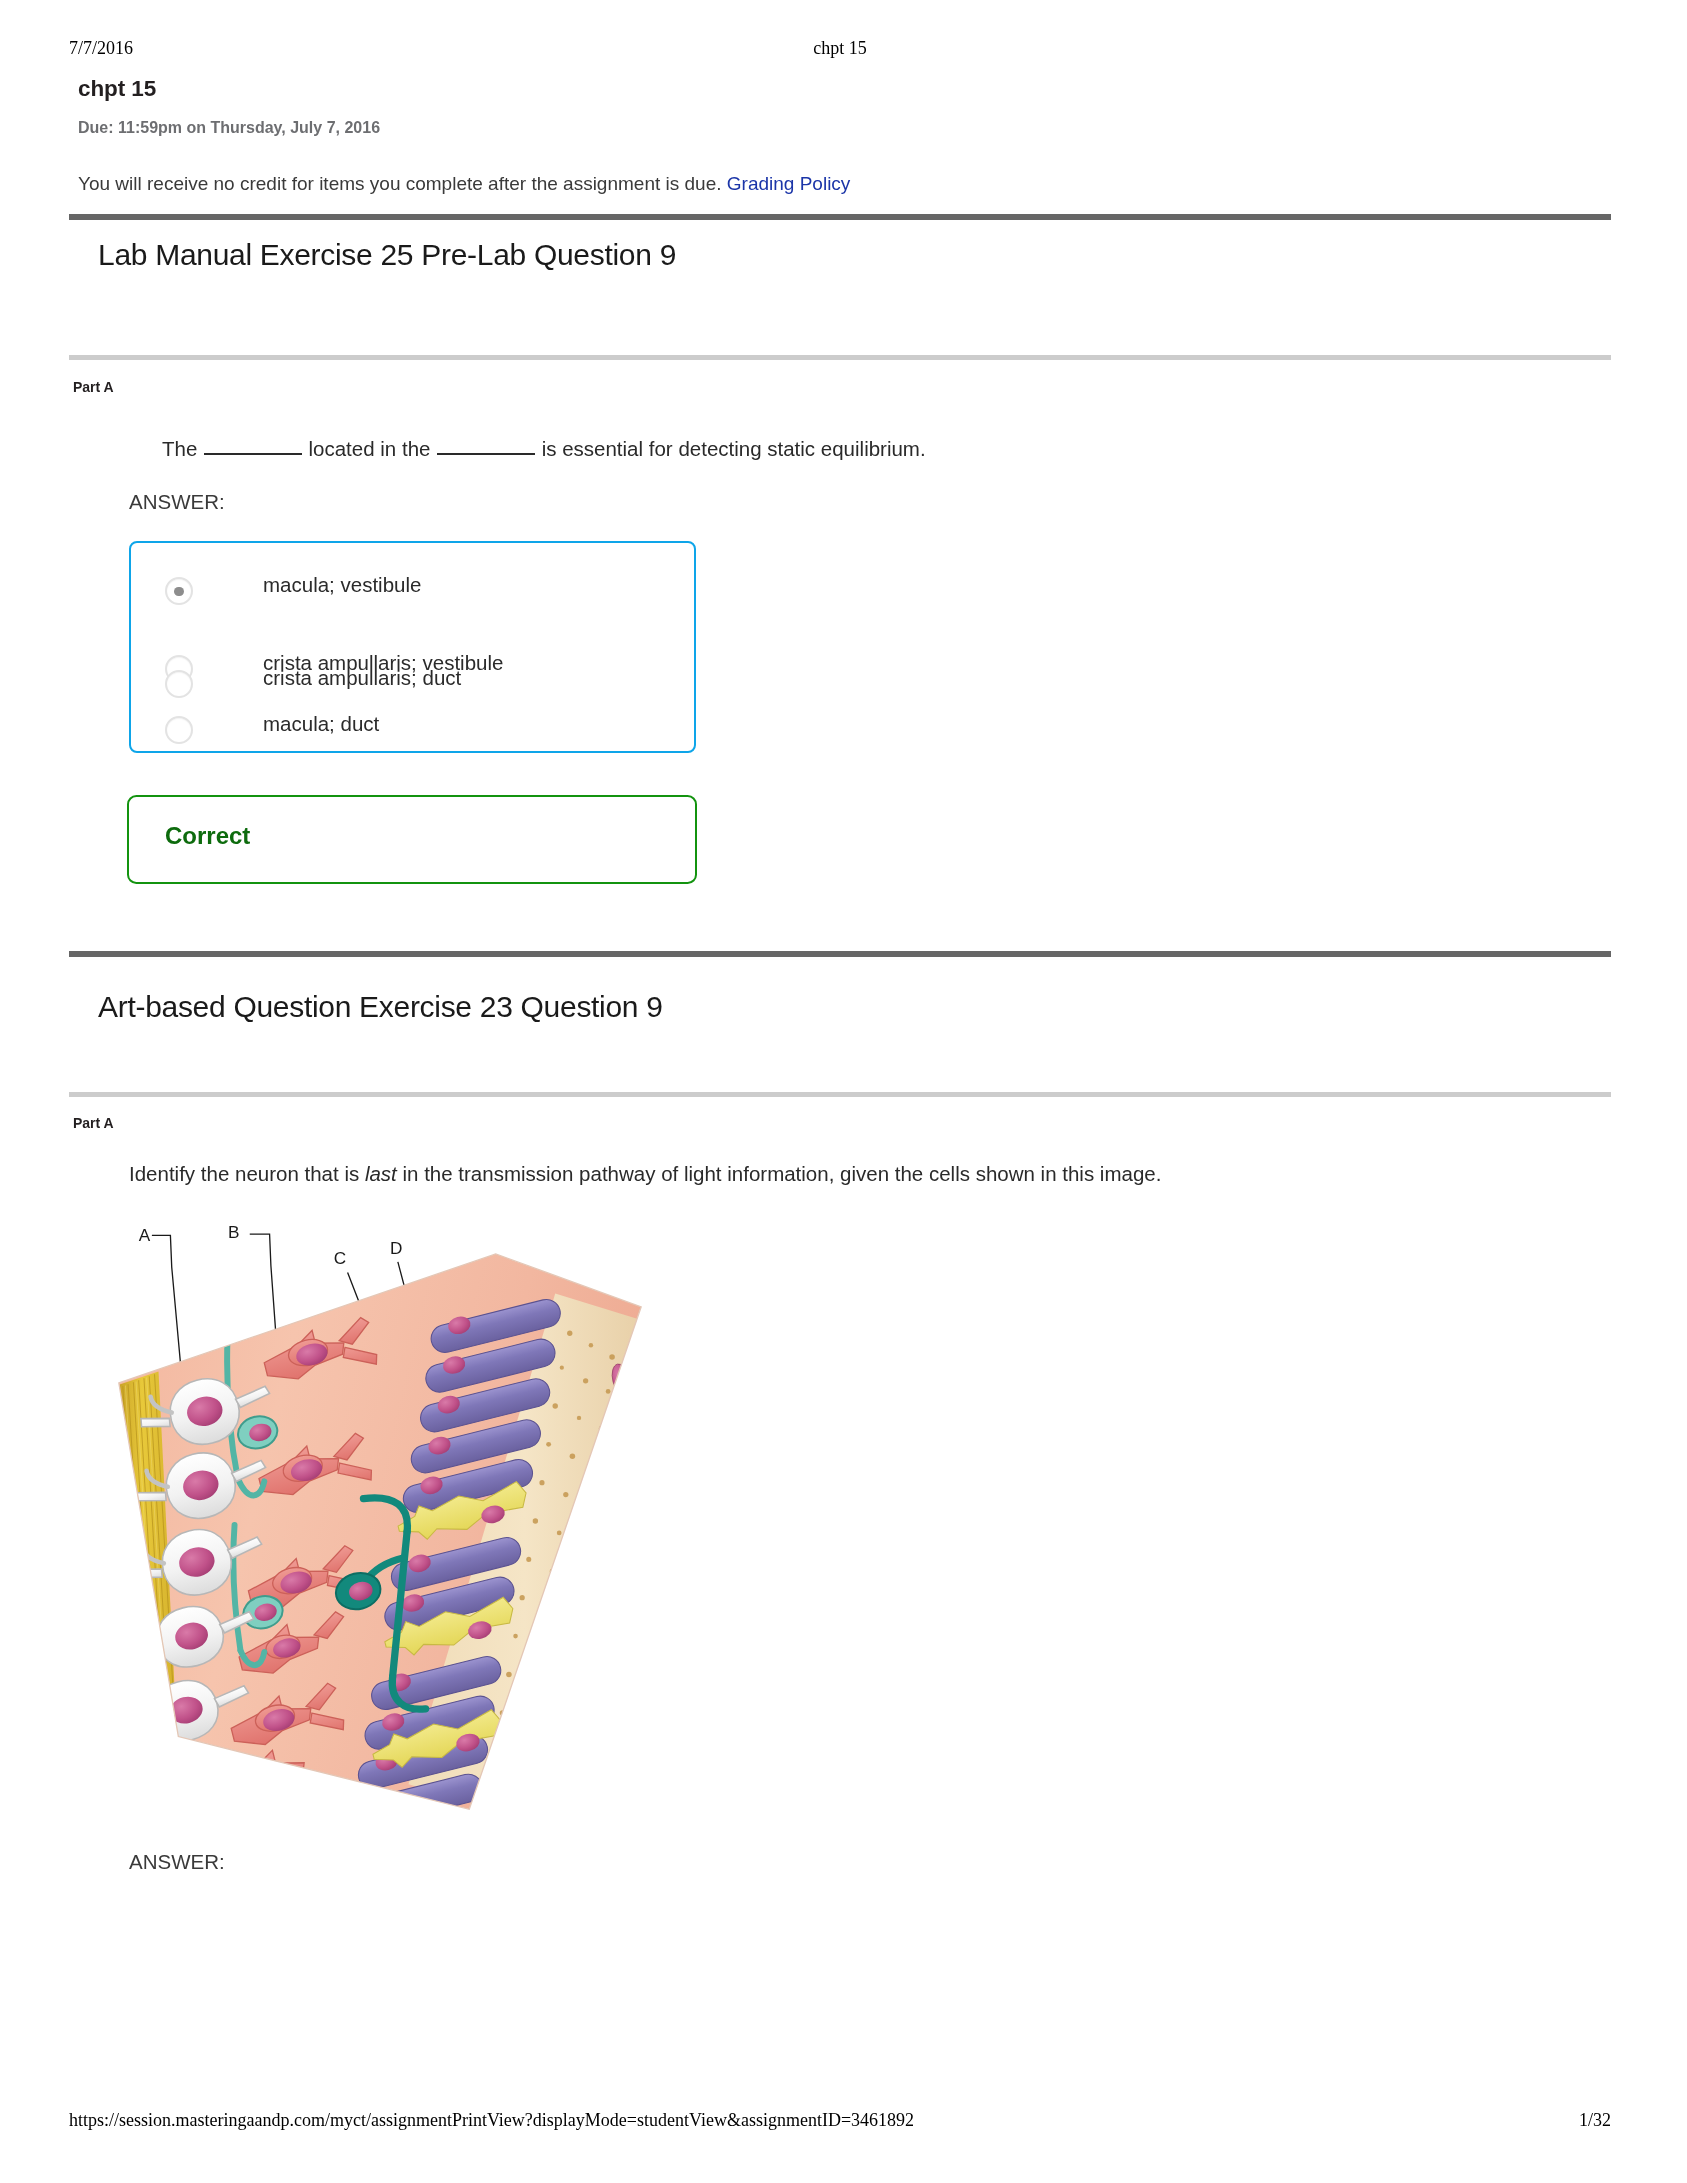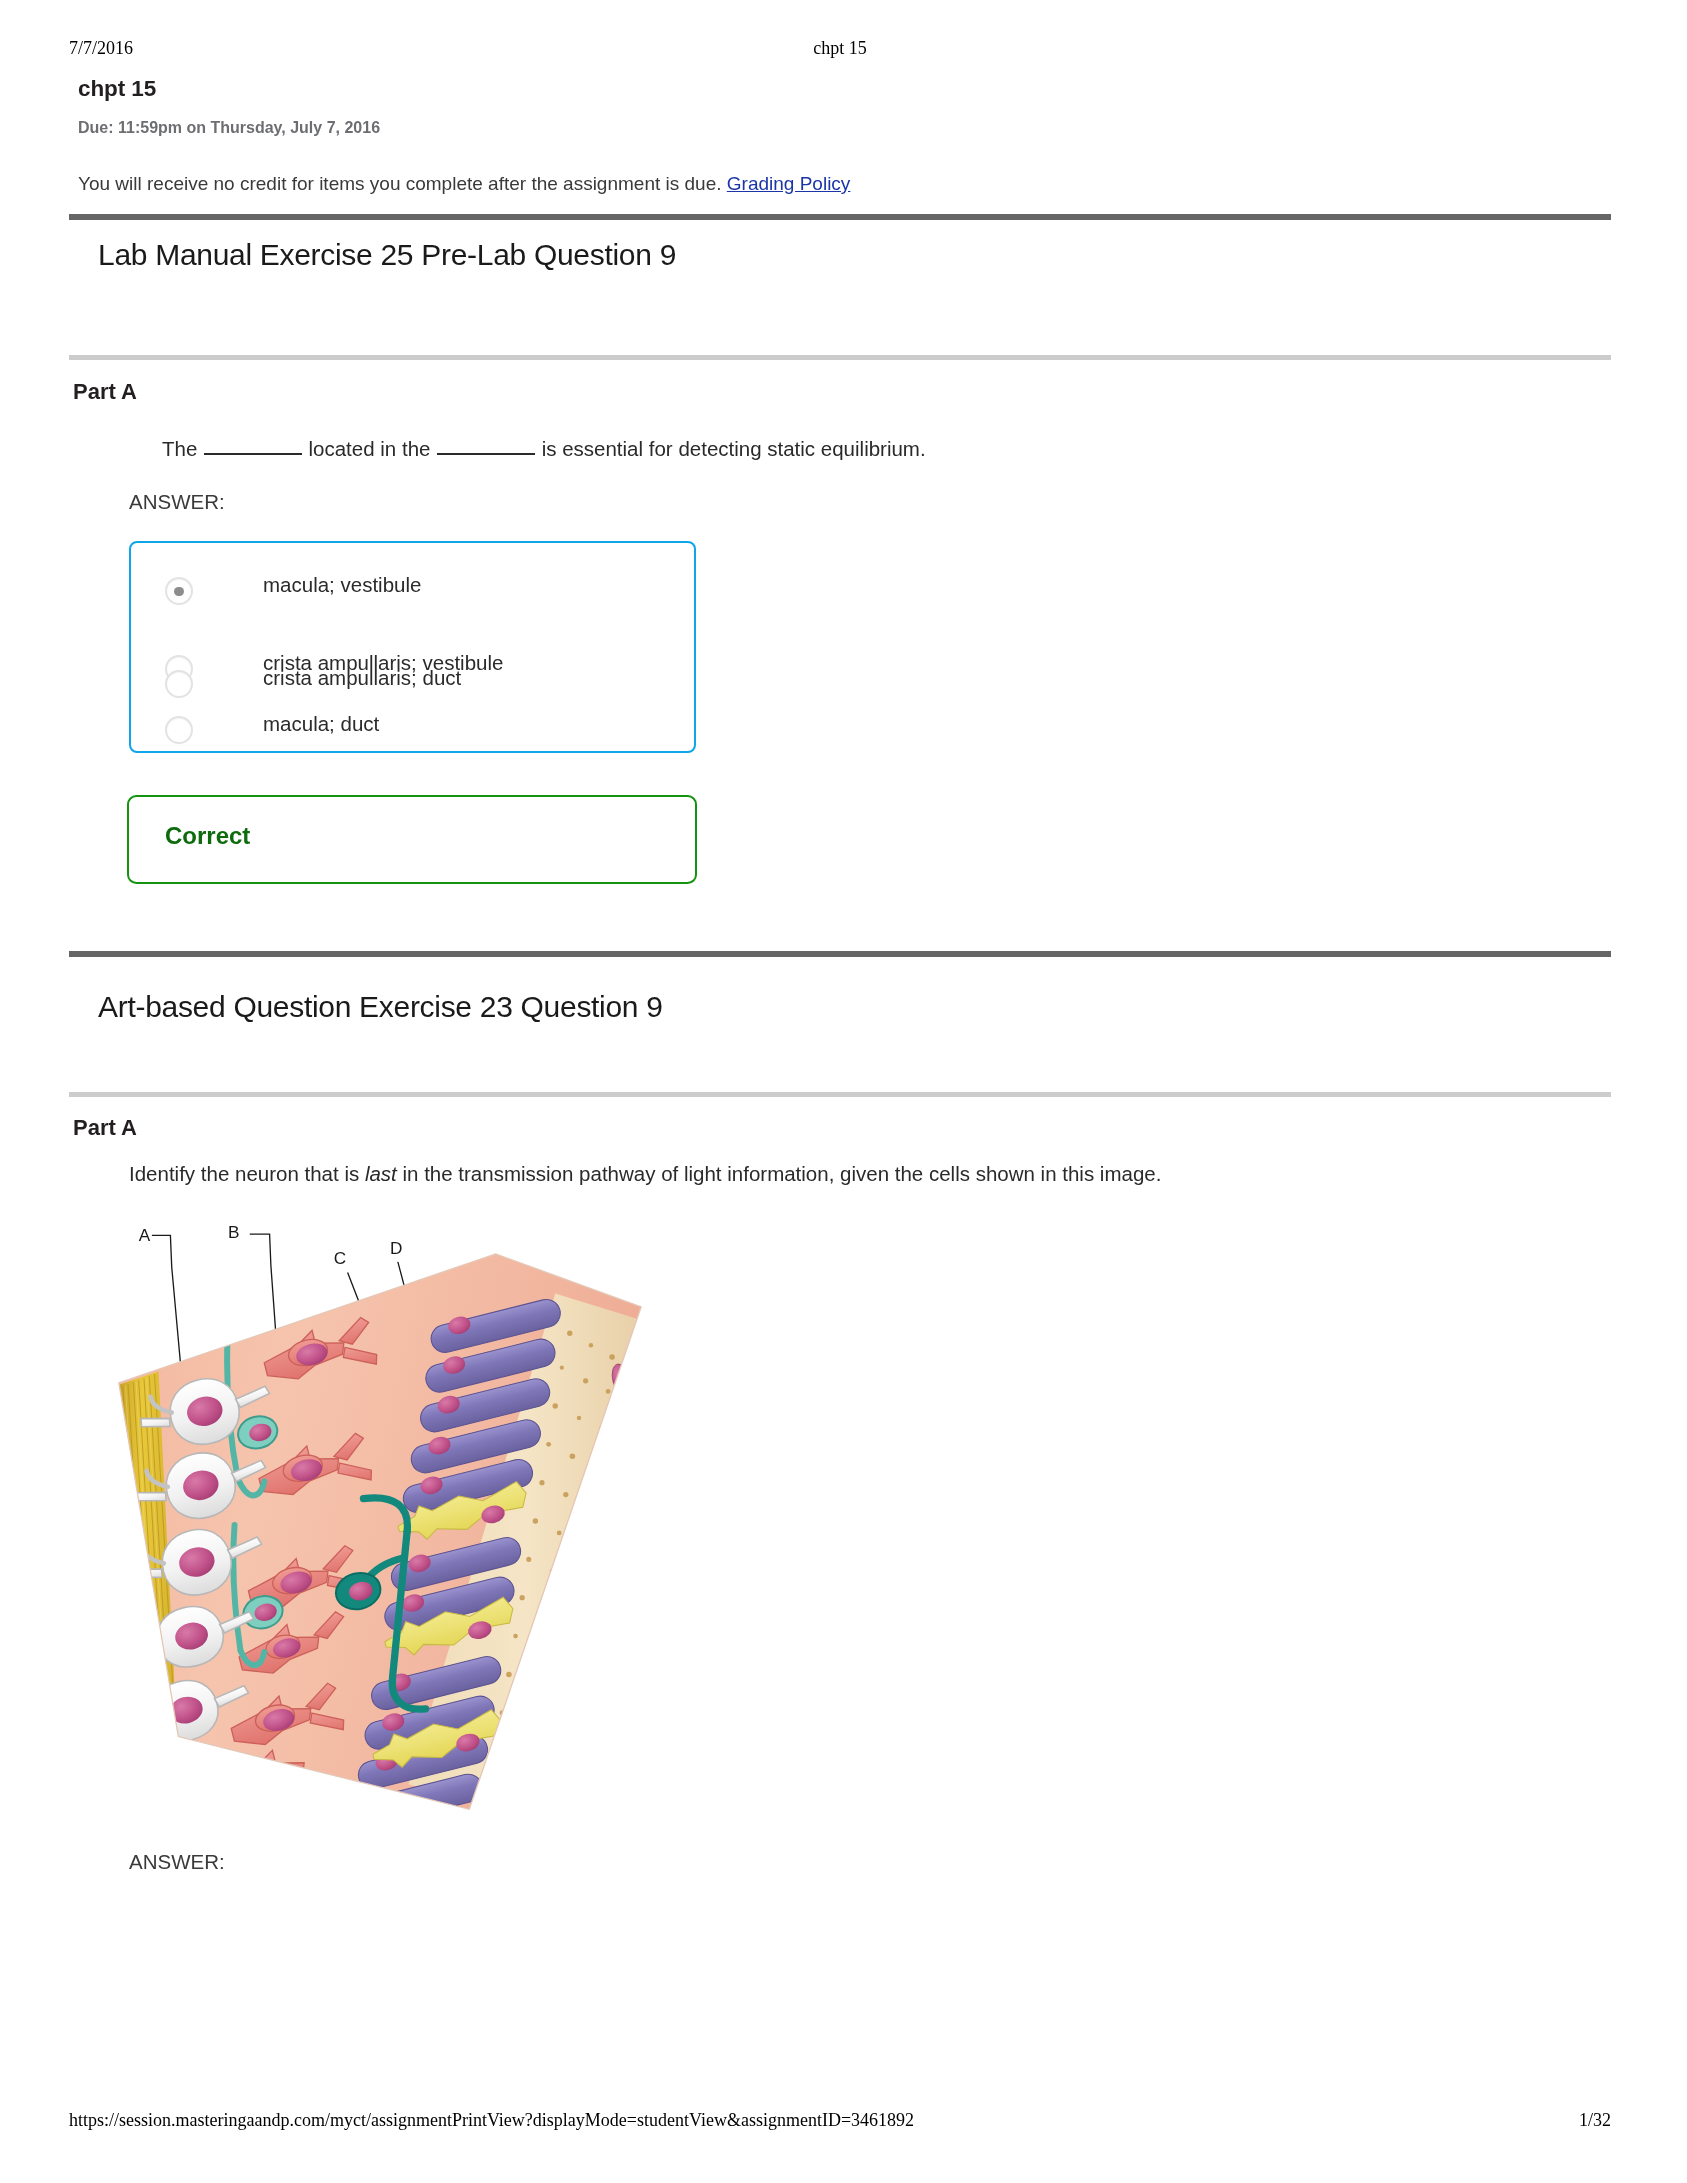--- a/index.html
+++ b/index.html
@@ -70,21 +70,20 @@
   .assign-note {
     position: absolute;
     left: 78px;
     top: 173px;
     font-size: 19px;
     color: #3a3a3a;
     white-space: nowrap;
   }
   .assign-note .policy-link {
     color: #1b35a8;
-    text-decoration: underline;
     cursor: pointer;
   }
 
   
   .rule-thick {
     position: absolute;
     left: 69px;
     width: 1542px;
     height: 6px;
     background: #666666;
@@ -105,21 +104,21 @@
     font-weight: normal;
     color: #1a1a1a;
     letter-spacing: -0.3px;
     white-space: nowrap;
   }
 
   
   .part-label {
     position: absolute;
     left: 73px;
-    font-size: 22px;
+    font-size: 14px;
     font-weight: bold;
     color: #231f20;
     white-space: nowrap;
   }
 
   
   .q-text {
     position: absolute;
     font-size: 20.5px;
     color: #2a2a2a;

